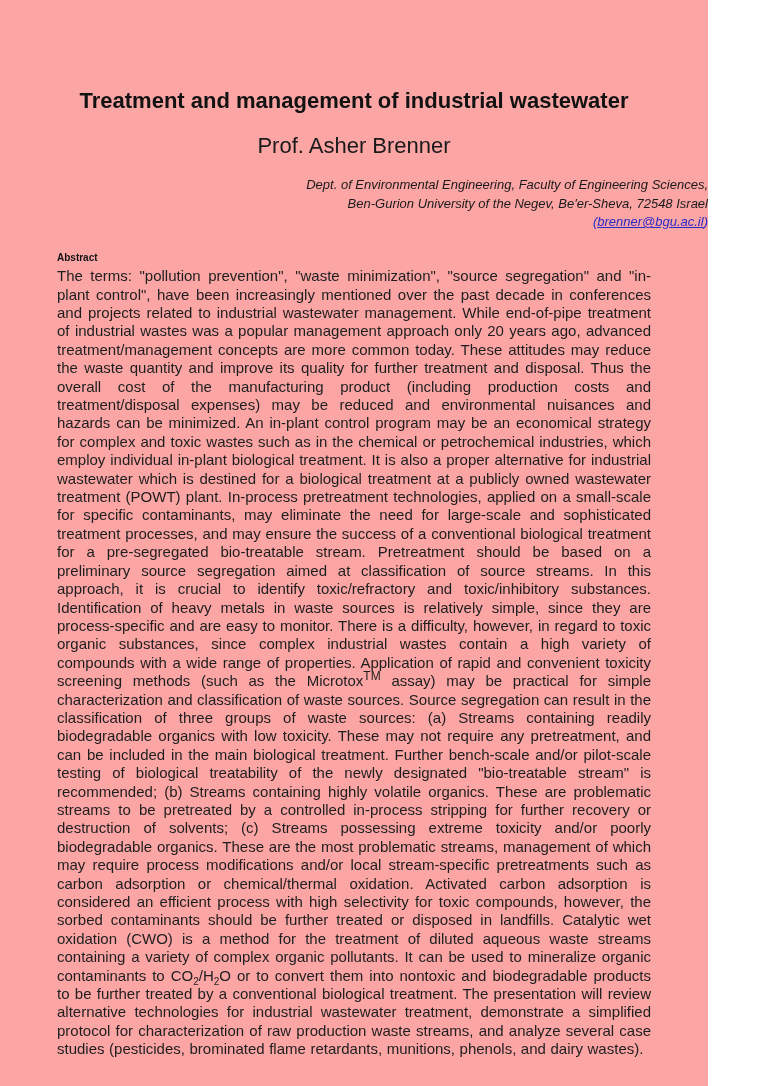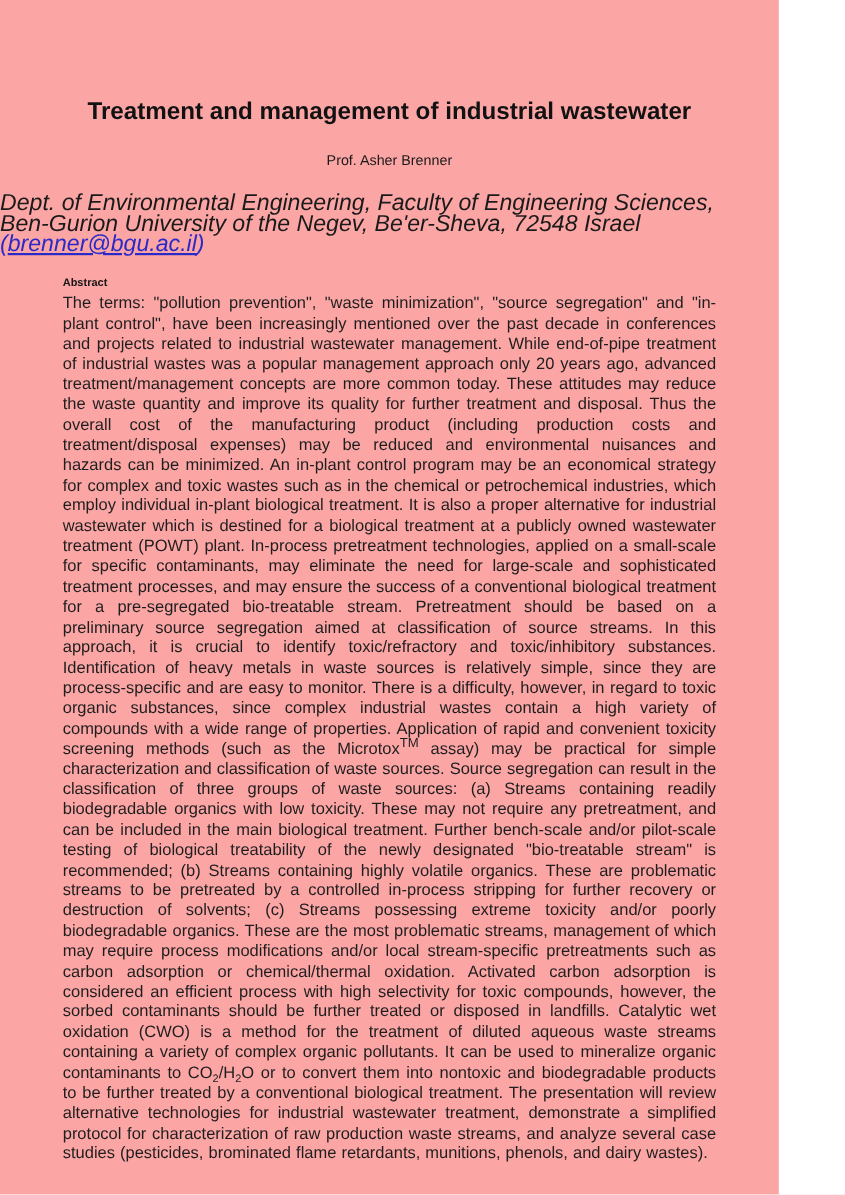--- a/index.html
+++ b/index.html
@@ -21,29 +21,29 @@
     padding-top: 88px;
     text-align: center;
     font-size: 22px;
     line-height: 26px;
     font-weight: 700;
     color: #121212;
   }
   .author {
     margin-top: 22px;
     text-align: center;
-    font-size: 13px;
+    font-size: 22px;
     line-height: 20px;
     color: #1a1a1a;
   }
   .affiliation {
     margin-top: 20px;
-    text-align: left;
+    text-align: right;
     font-style: italic;
-    font-size: 21px;
+    font-size: 13px;
     line-height: 18.6px;
     color: #1a1a1a;
   }
   .email-line a {
     color: #2a2ac8;
     text-decoration: underline;
     font-style: italic;
   }
   .email-line .paren {
     color: #2a2ac8;

